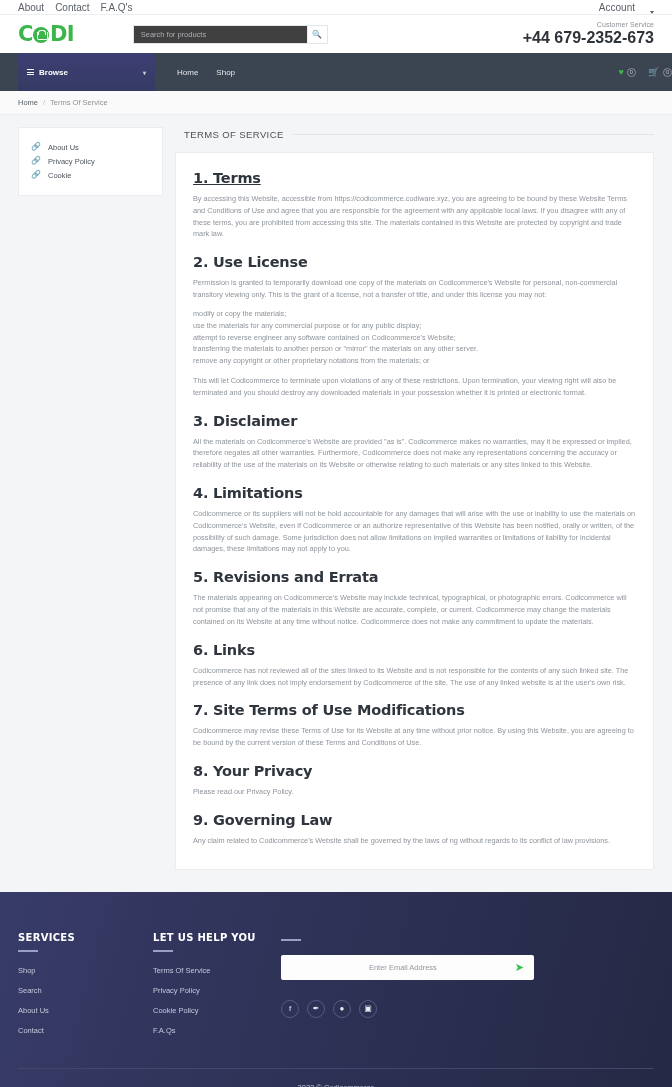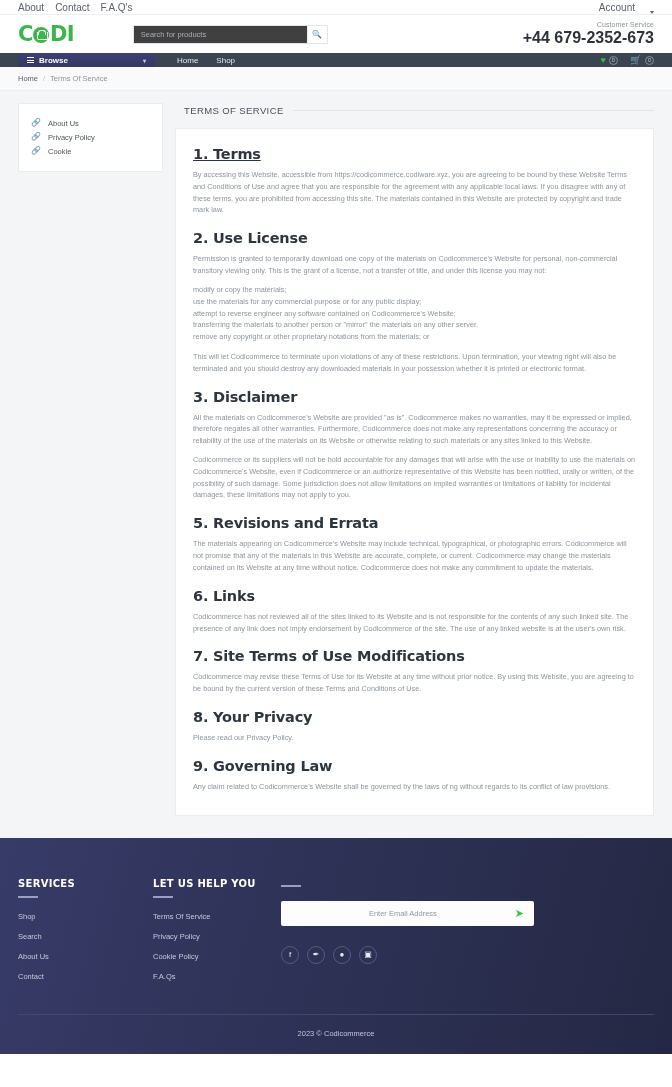--- a/index.html
+++ b/index.html
@@ -116,25 +116,24 @@
   }
   .cust {
     text-align: right;
     margin-left: auto;
   }
   .cust-label { font-size: 7px; color: #8b9096; letter-spacing: .1px; }
   .cust-phone { font-size: 16px; font-weight: 700; color: #2d3338; margin-top: 1px; }
 
   
   .navbar {
-    height: 14px;
+    height: 38px;
     background: #3b4451;
     display: flex;
     align-items: stretch;
-    padding-right: 18px;
     position: relative;
   }
   .browse {
     width: 137px;
     margin-left: 18px;
     background: linear-gradient(180deg,#3d3f73 0%,#343a63 100%);
     display: flex;
     align-items: center;
     padding: 0 9px;
     color: #fff;
@@ -418,20 +417,21 @@
         <li>use the materials for any commercial purpose or for any public display;</li>
         <li>attempt to reverse engineer any software contained on Codicommerce's Website;</li>
         <li>transferring the materials to another person or "mirror" the materials on any other server.</li>
         <li>remove any copyright or other proprietary notations from the materials; or</li>
       </ul>
       <p>This will let Codicommerce to terminate upon violations of any of these restrictions. Upon termination, your viewing right will also be terminated and you should destroy any downloaded materials in your possession whether it is printed or electronic format.</p>
 
       <h2>3. Disclaimer</h2>
       <p>All the materials on Codicommerce's Website are provided "as is". Codicommerce makes no warranties, may it be expressed or implied, therefore negates all other warranties. Furthermore, Codicommerce does not make any representations concerning the accuracy or reliability of the use of the materials on its Website or otherwise relating to such materials or any sites linked to this Website.</p>
 
+      <h2>4. Limitations</h2>
       <p>Codicommerce or its suppliers will not be hold accountable for any damages that will arise with the use or inability to use the materials on Codicommerce's Website, even if Codicommerce or an authorize representative of this Website has been notified, orally or written, of the possibility of such damage. Some jurisdiction does not allow limitations on implied warranties or limitations of liability for incidental damages, these limitations may not apply to you.</p>
 
       <h2>5. Revisions and Errata</h2>
       <p>The materials appearing on Codicommerce's Website may include technical, typographical, or photographic errors. Codicommerce will not promise that any of the materials in this Website are accurate, complete, or current. Codicommerce may change the materials contained on its Website at any time without notice. Codicommerce does not make any commitment to update the materials.</p>
 
       <h2>6. Links</h2>
       <p>Codicommerce has not reviewed all of the sites linked to its Website and is not responsible for the contents of any such linked site. The presence of any link does not imply endorsement by Codicommerce of the site. The use of any linked website is at the user's own risk.</p>
 
       <h2>7. Site Terms of Use Modifications</h2>
       <p>Codicommerce may revise these Terms of Use for its Website at any time without prior notice. By using this Website, you are agreeing to be bound by the current version of these Terms and Conditions of Use.</p>

